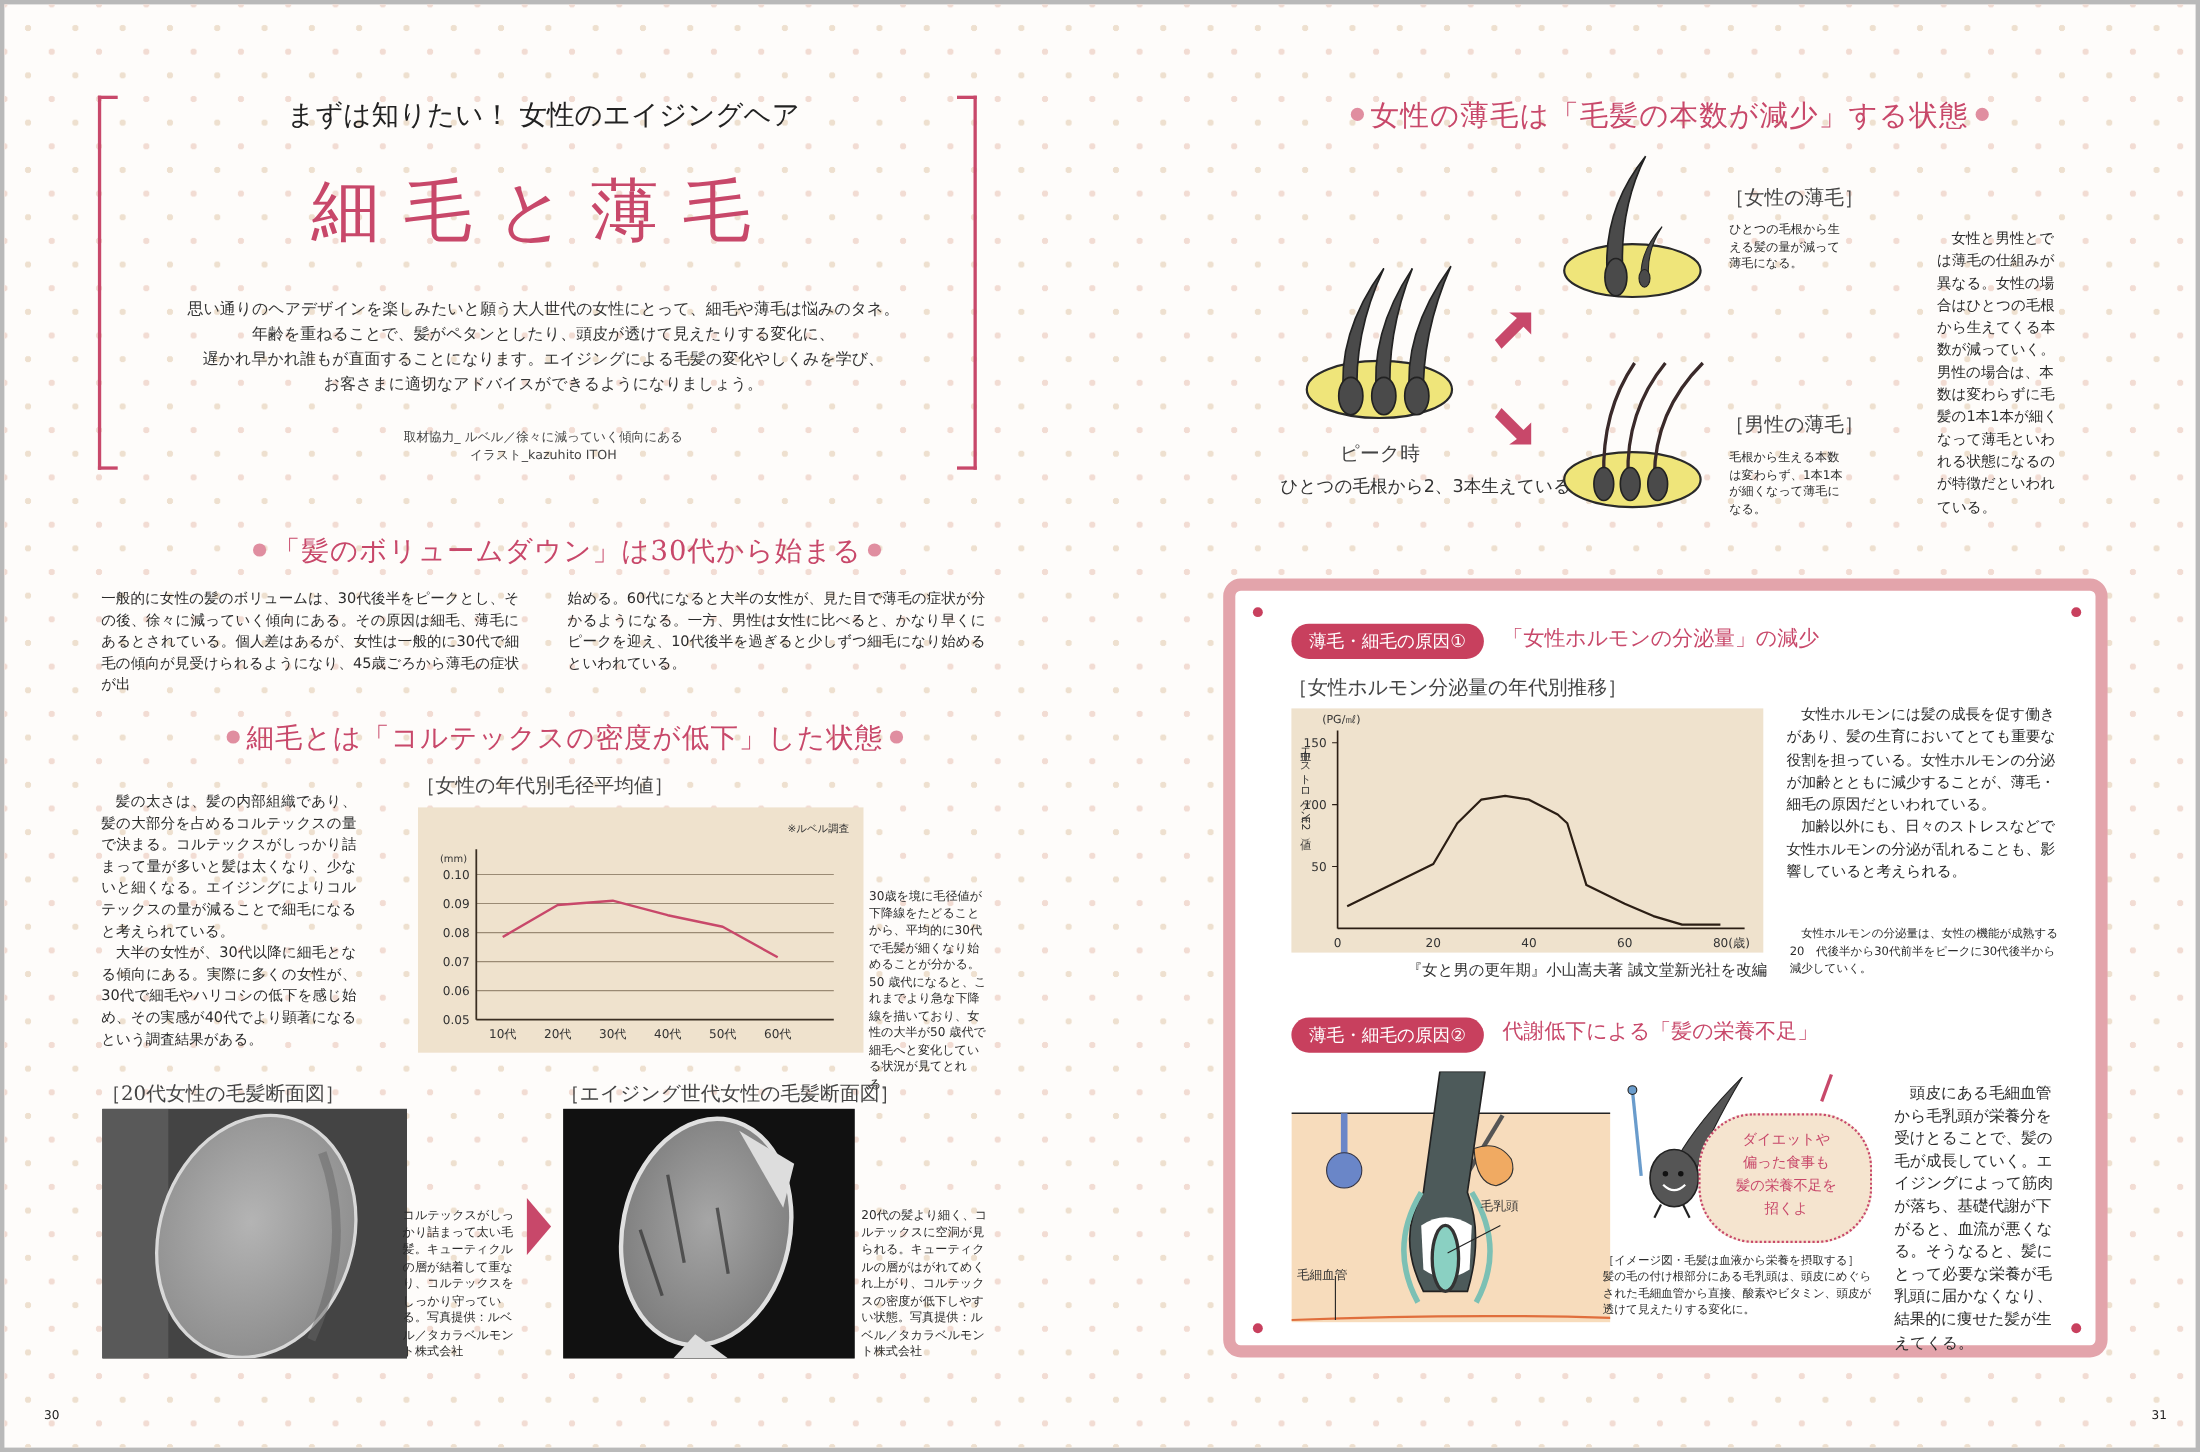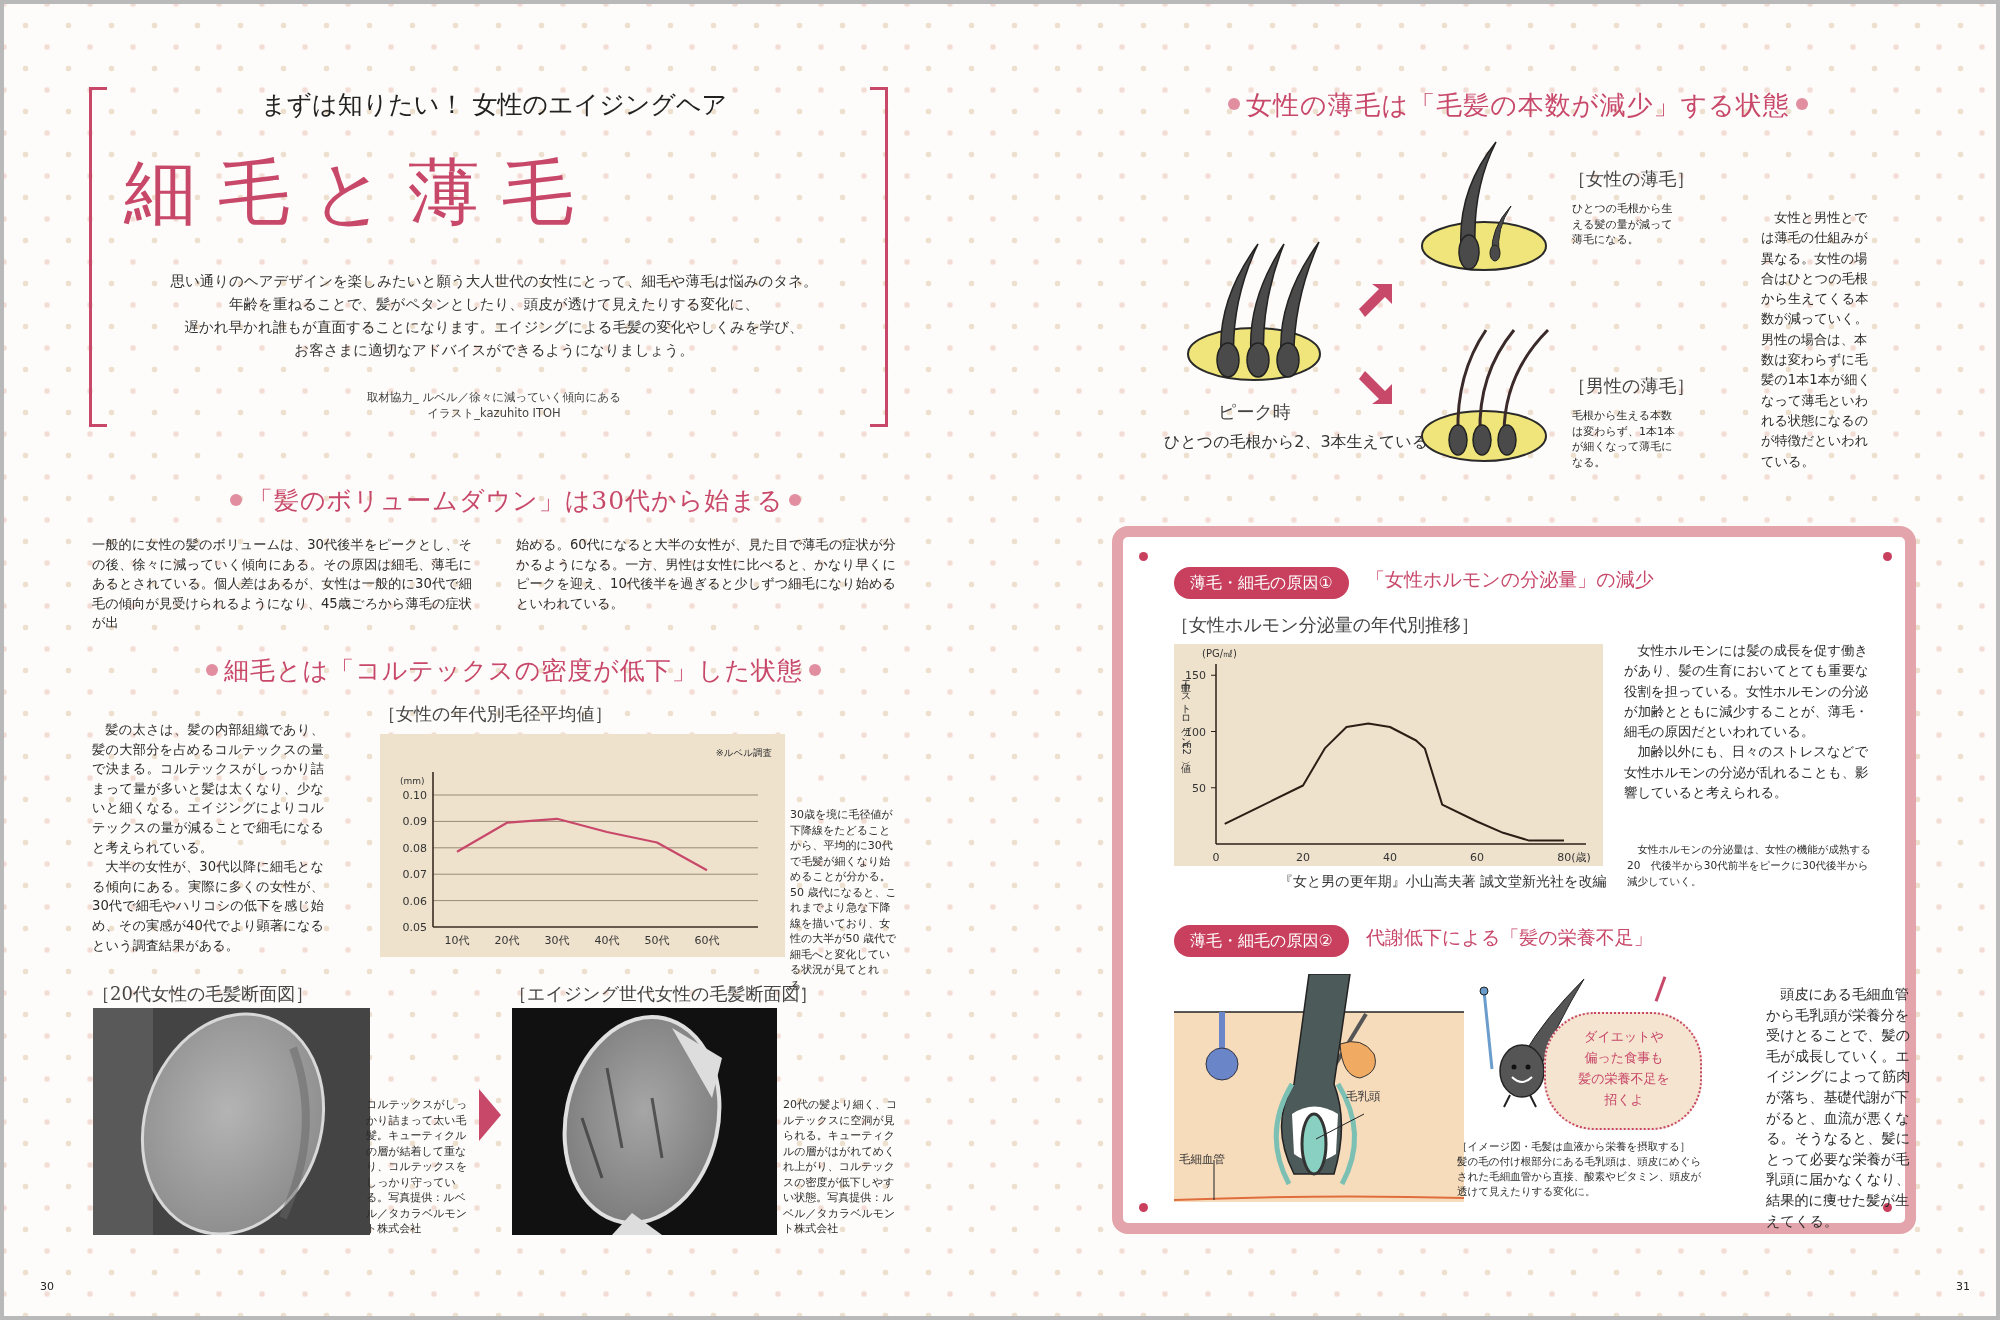--- a/index.html
+++ b/index.html
@@ -22,21 +22,21 @@
   }
   .abs { position: absolute; }
   .serif { font-family: "DejaVu Serif", serif; }
 
   
   .bracket-l { left: 85px; top: 83px; width: 18px; height: 340px;
     border-left: 3px solid #c8486a; border-top: 3px solid #c8486a; border-bottom: 3px solid #c8486a; }
   .bracket-r { left: 866px; top: 83px; width: 18px; height: 340px;
     border-right: 3px solid #c8486a; border-top: 3px solid #c8486a; border-bottom: 3px solid #c8486a; }
   .kicker { left: 120px; width: 740px; top: 84px; text-align: center; font-size: 25px; color: #222; }
-  .big-title { left: 120px; width: 740px; top: 128px; font-size: 72px;
+  .big-title { left: 120px; width: 740px; top: 128px; text-align: center; font-size: 62px;
     letter-spacing: 22px; color: #c8486a; font-family: "DejaVu Serif", serif; font-weight: normal; line-height: 120px; }
   .intro { left: 120px; width: 740px; top: 266px; text-align: center; font-size: 14.5px; line-height: 23px; color: #333; }
   .credits { left: 120px; width: 740px; top: 385px; text-align: center; font-size: 11.5px; line-height: 16px; color: #444; }
 
   .sec-head { font-size: 25px; color: #c8486a; white-space: nowrap; font-family: "DejaVu Serif", serif; letter-spacing: 1px; }
   .sec-head .dot { display: inline-block; width: 12px; height: 12px; border-radius: 50%; background: #e08ea0; vertical-align: middle; margin: 0 6px; position: relative; top: -3px; }
 
   .body-text { font-size: 13.2px; line-height: 19.6px; color: #2b2b2b; text-align: justify; }
   .small-text { font-size: 11px; line-height: 15.5px; color: #2b2b2b; }
   .fig-label { font-family: "DejaVu Serif", serif; font-size: 18px; color: #444; white-space: nowrap; }
@@ -295,16 +295,16 @@
     <div>偏った食事も</div>
     <div>髪の栄養不足を</div>
     <div>招くよ</div>
   </div>
 
   <div class="abs small-text" style="left:1453px; top:1135px; width:248px; font-size:10.5px; line-height:15px;">
     <div>［イメージ図・毛髪は血液から栄養を摂取する］</div>
     <div>髪の毛の付け根部分にある毛乳頭は、頭皮にめぐらされた毛細血管から直接、酸素やビタミン、頭皮が透けて見えたりする変化に。</div>
   </div>
 
-  <p class="abs right-body" style="left:1718px; top:980px; width:150px; font-size:14.2px; line-height:20.6px; text-indent:1em;margin-left:44px;">頭皮にある毛細血管から毛乳頭が栄養分を受けとることで、髪の毛が成長していく。エイジングによって筋肉が落ち、基礎代謝が下がると、血流が悪くなる。そうなると、髪にとって必要な栄養が毛乳頭に届かなくなり、結果的に痩せた髪が生えてくる。</p>
+  <p class="abs right-body" style="left:1718px; top:980px; width:150px; font-size:14.2px; line-height:20.6px; text-indent:1em;">頭皮にある毛細血管から毛乳頭が栄養分を受けとることで、髪の毛が成長していく。エイジングによって筋肉が落ち、基礎代謝が下がると、血流が悪くなる。そうなると、髪にとって必要な栄養が毛乳頭に届かなくなり、結果的に痩せた髪が生えてくる。</p>
 
   <div class="abs page-num" style="left:1952px; top:1276px;">31</div>
 </div>
 
 </body></html>

